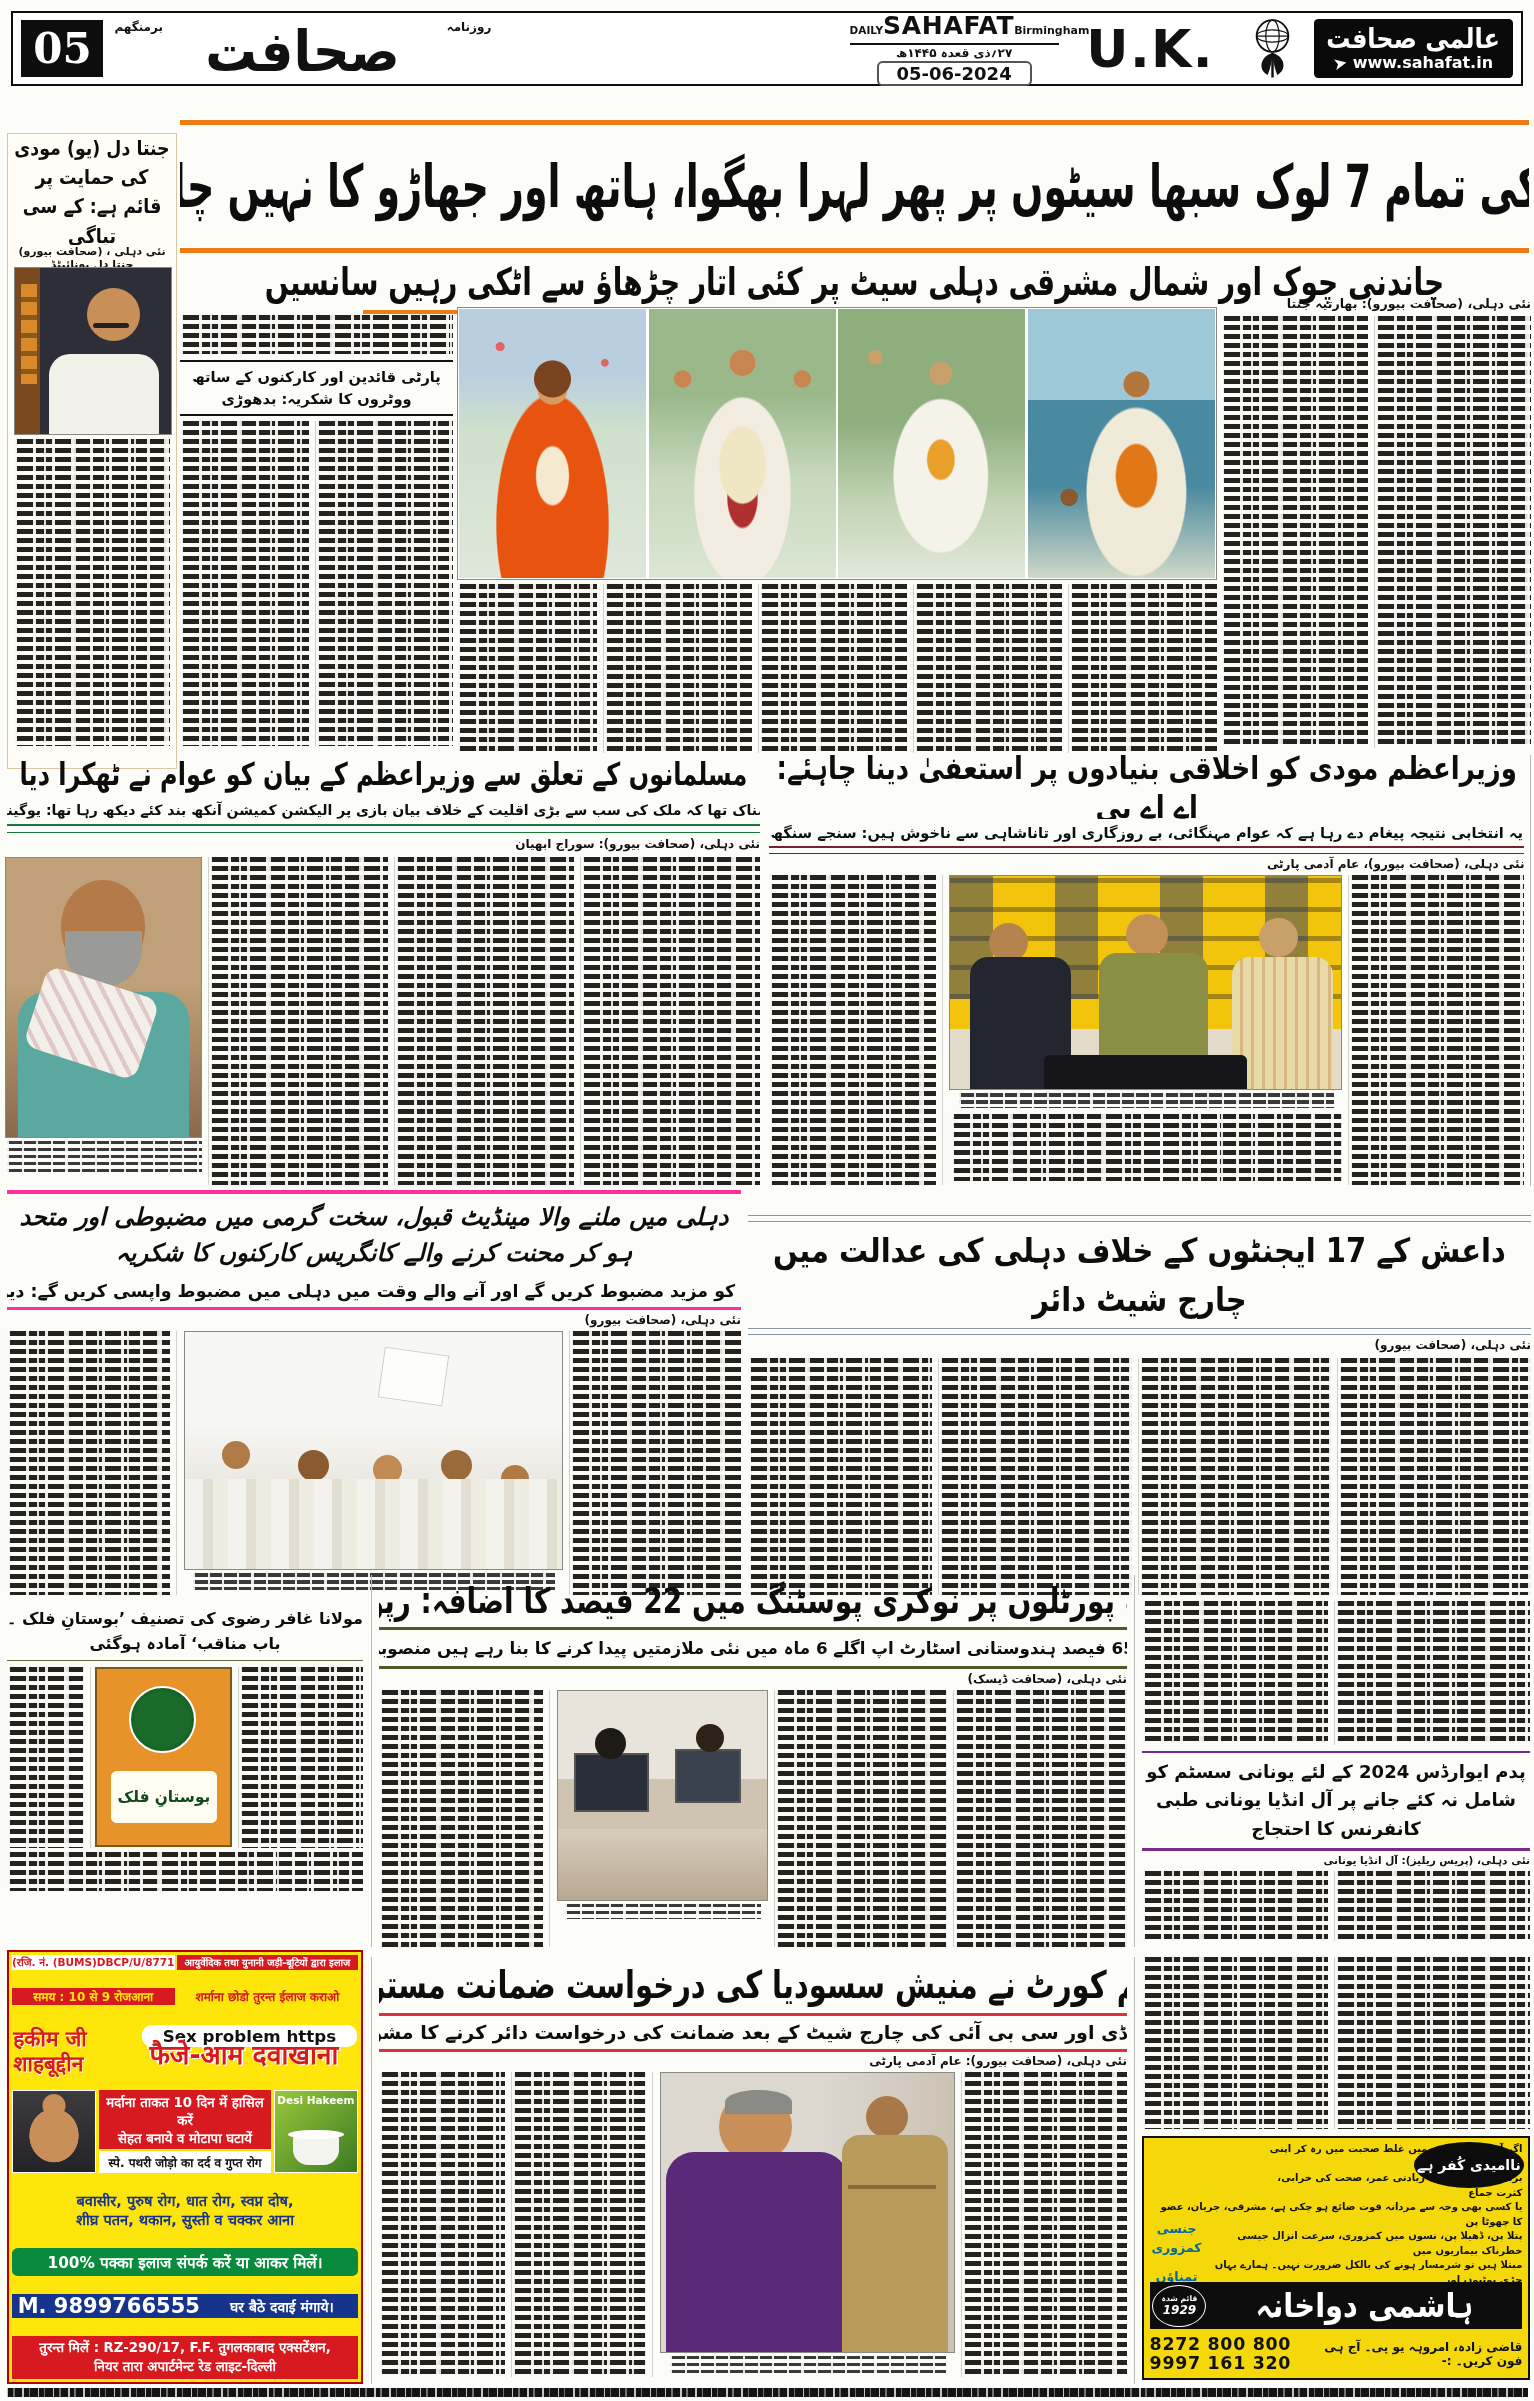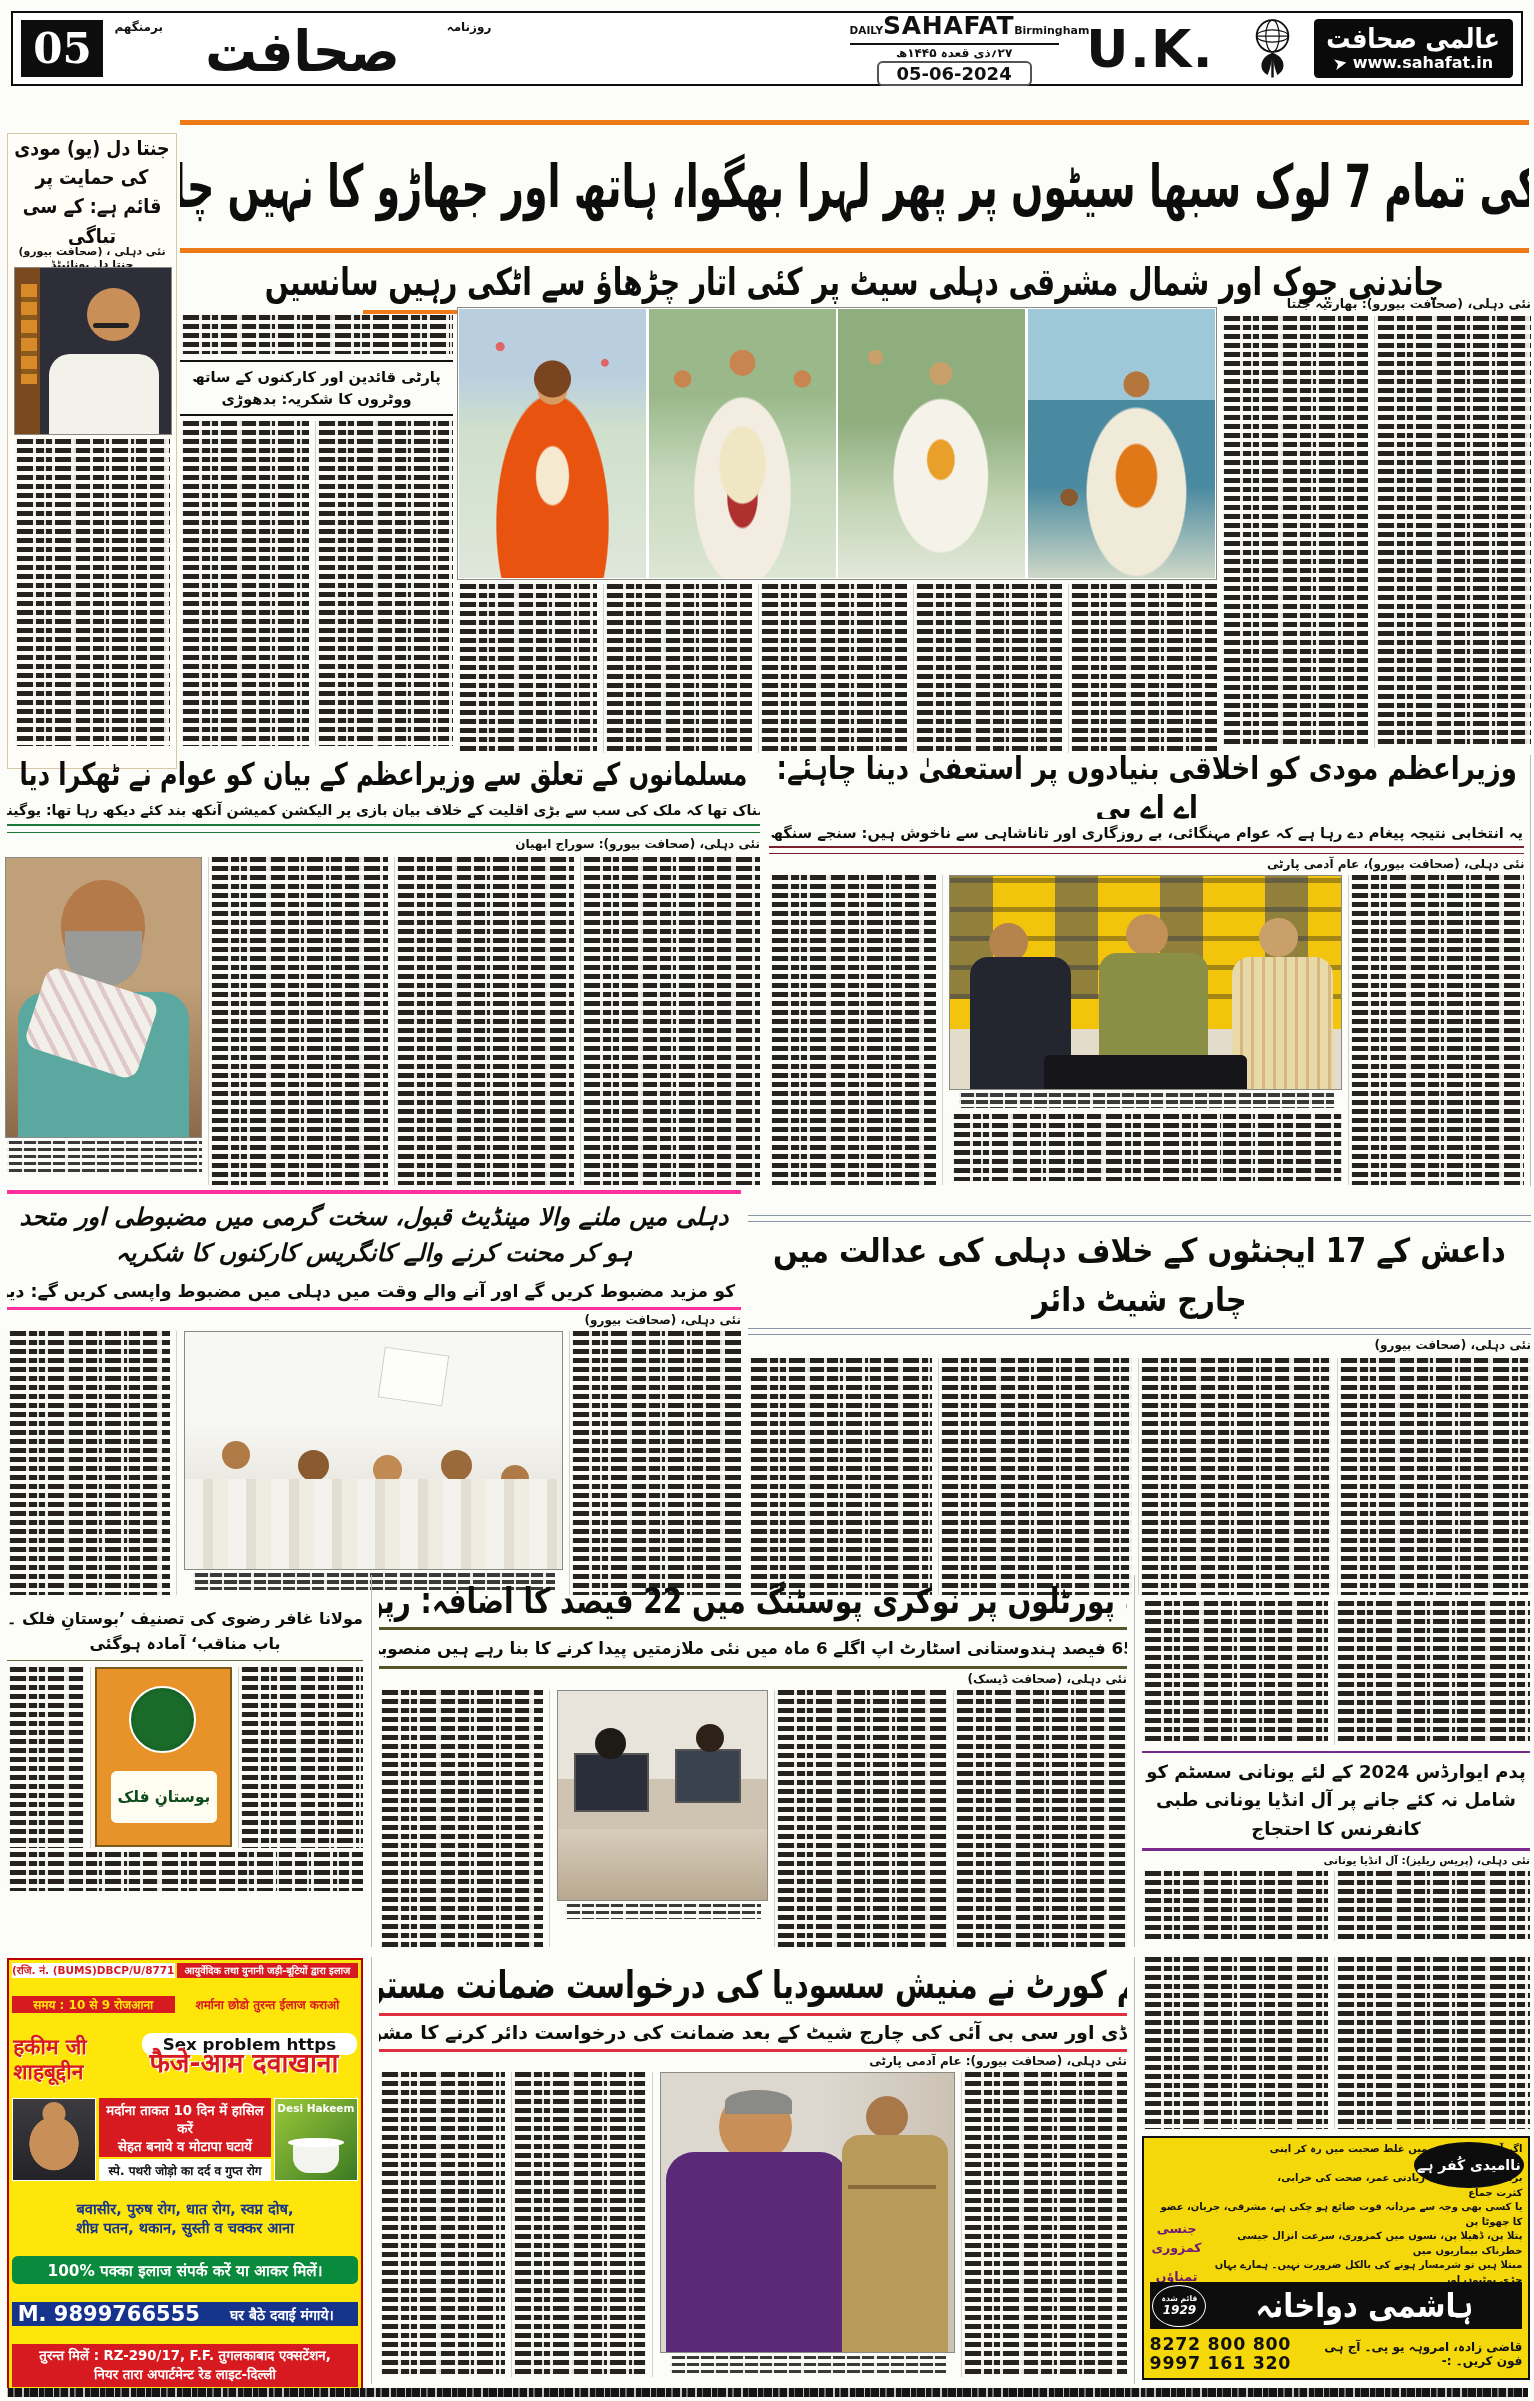--- a/index.html
+++ b/index.html
@@ -308,21 +308,21 @@
       <span class="hl c" style="font-size:18px;line-height:1.6;">پدم ایوارڈس 2024 کے لئے یونانی سسٹم کو شامل نہ کئے جانے پر آل انڈیا یونانی طبی کانفرنس کا احتجاج</span>
     </div>
     <div style="height:2.8px;background:#7a2a8a;"></div>
     <div class="byline" style="height:16.7px;font-size:10.5px;padding-top:2.8px;">نئی دہلی، (پریس ریلیز): آل انڈیا یونانی</div>
     <div class="cols" style="height:70px;">
       <div class="col gk"></div>
         <div class="col gk"></div>
     </div>
   </div>
 
-  <div class="abs" style="top:1950px;left:7px;width:356px;height:434px;background:#ffe60a;border:2.1px solid #b00;display:flex;flex-direction:column;gap:18px;padding:2.8px;margin-top:8px;">
+  <div class="abs" style="top:1950px;left:7px;width:356px;height:434px;background:#ffe60a;border:2.1px solid #b00;display:flex;flex-direction:column;gap:18px;padding:2.8px;">
     <div style="display:flex;gap:2.1px;height:28px;">
       <div style="flex:0 0 47%;background:#fff;color:#d71920;font-weight:900;font-size:10.5px;display:flex;align-items:center;justify-content:center;">(रजि. नं. (BUMS)DBCP/U/8771</div>
       <div style="flex:1;background:#d71920;color:#fff;font-weight:900;font-size:9.8px;display:flex;align-items:center;justify-content:center;text-align:center;">आयुर्वेदिक तथा युनानी जड़ी-बूटियों द्वारा इलाज</div>
     </div>
     <div style="display:flex;gap:2.1px;height:28px;">
       <div style="flex:0 0 47%;background:#d71920;color:#ffe60a;font-weight:900;font-size:12px;display:flex;align-items:center;justify-content:center;">समय : 10 से 9 रोजआना</div>
       <div style="flex:1;color:#d71920;font-weight:900;font-size:12px;display:flex;align-items:center;justify-content:center;">शर्माना छोडो तुरन्त ईलाज कराओ</div>
     </div>
     <div style="position:relative;height:89px;">
       <div style="position:absolute;left:1.4px;top:4.2px;width:32%;color:#d71920;font-weight:900;font-size:21px;line-height:1.2;text-shadow:0.7px 0.7px 0 #fff;">
@@ -408,21 +408,21 @@
           <div>برباد کر چکے ہیں یا زیادتی عمر، صحت کی خرابی، کثرت جماع</div>
         </div>
         <div>یا کسی بھی وجہ سے مردانہ قوت ضائع ہو چکی ہے، مشرقی، جریان، عضو کا چھوٹا پن</div>
         <div style="padding-left:49px;">
           <div>پتلا پن، ڈھیلا پن، نسوں میں کمزوری، سرعت انزال جیسی خطرناک بیماریوں میں</div>
           <div>مبتلا ہیں تو شرمسار ہونے کی بالکل ضرورت نہیں۔ ہمارے یہاں جڑی بوٹیوں اور</div>
           <div>معدنیات سے تیار کی گئی ادویہ آپ کو دیں گی حیرت زدہ کر دینے والی مردانہ</div>
           <div>قوت، عضو میں بلا کی سختی ۔ ملیں یا فون کریں</div>
         </div>
       </div>
-      <div style="position:absolute;left:5.6px;top:82px;width:54px;color:#701a75;font-weight:900;font-size:12.6px;direction:rtl;text-align:center;line-height:1.5;">
+      <div style="position:absolute;left:5.6px;top:82px;width:54px;color:#0369a1;font-weight:900;font-size:12.6px;direction:rtl;text-align:center;line-height:1.5;">
         <div>جنسی کمزوری</div>
         <div style="margin-top:9.8px;">تمناؤں کی موت ہے</div>
       </div>
       <div style="position:absolute;left:5.6px;right:5.6px;bottom:49px;height:47px;background:#0d0d0d;color:#fff;display:flex;align-items:center;">
         <div style="flex:0 0 52px;height:40px;margin-left:2.8px;border:1.4px solid #fff;border-radius:50%;display:flex;flex-direction:column;align-items:center;justify-content:center;">
           <span class="rtl" style="font-size:7.7px;font-weight:bold;">قائم شدہ</span>
           <span style="font-size:12px;font-weight:900;font-style:italic;">1929</span>
         </div>
         <div class="rtl" style="flex:1;text-align:center;font-size:29px;font-weight:900;transform:scale(1,1.15);">ہاشمی دواخانہ</div>
       </div>

